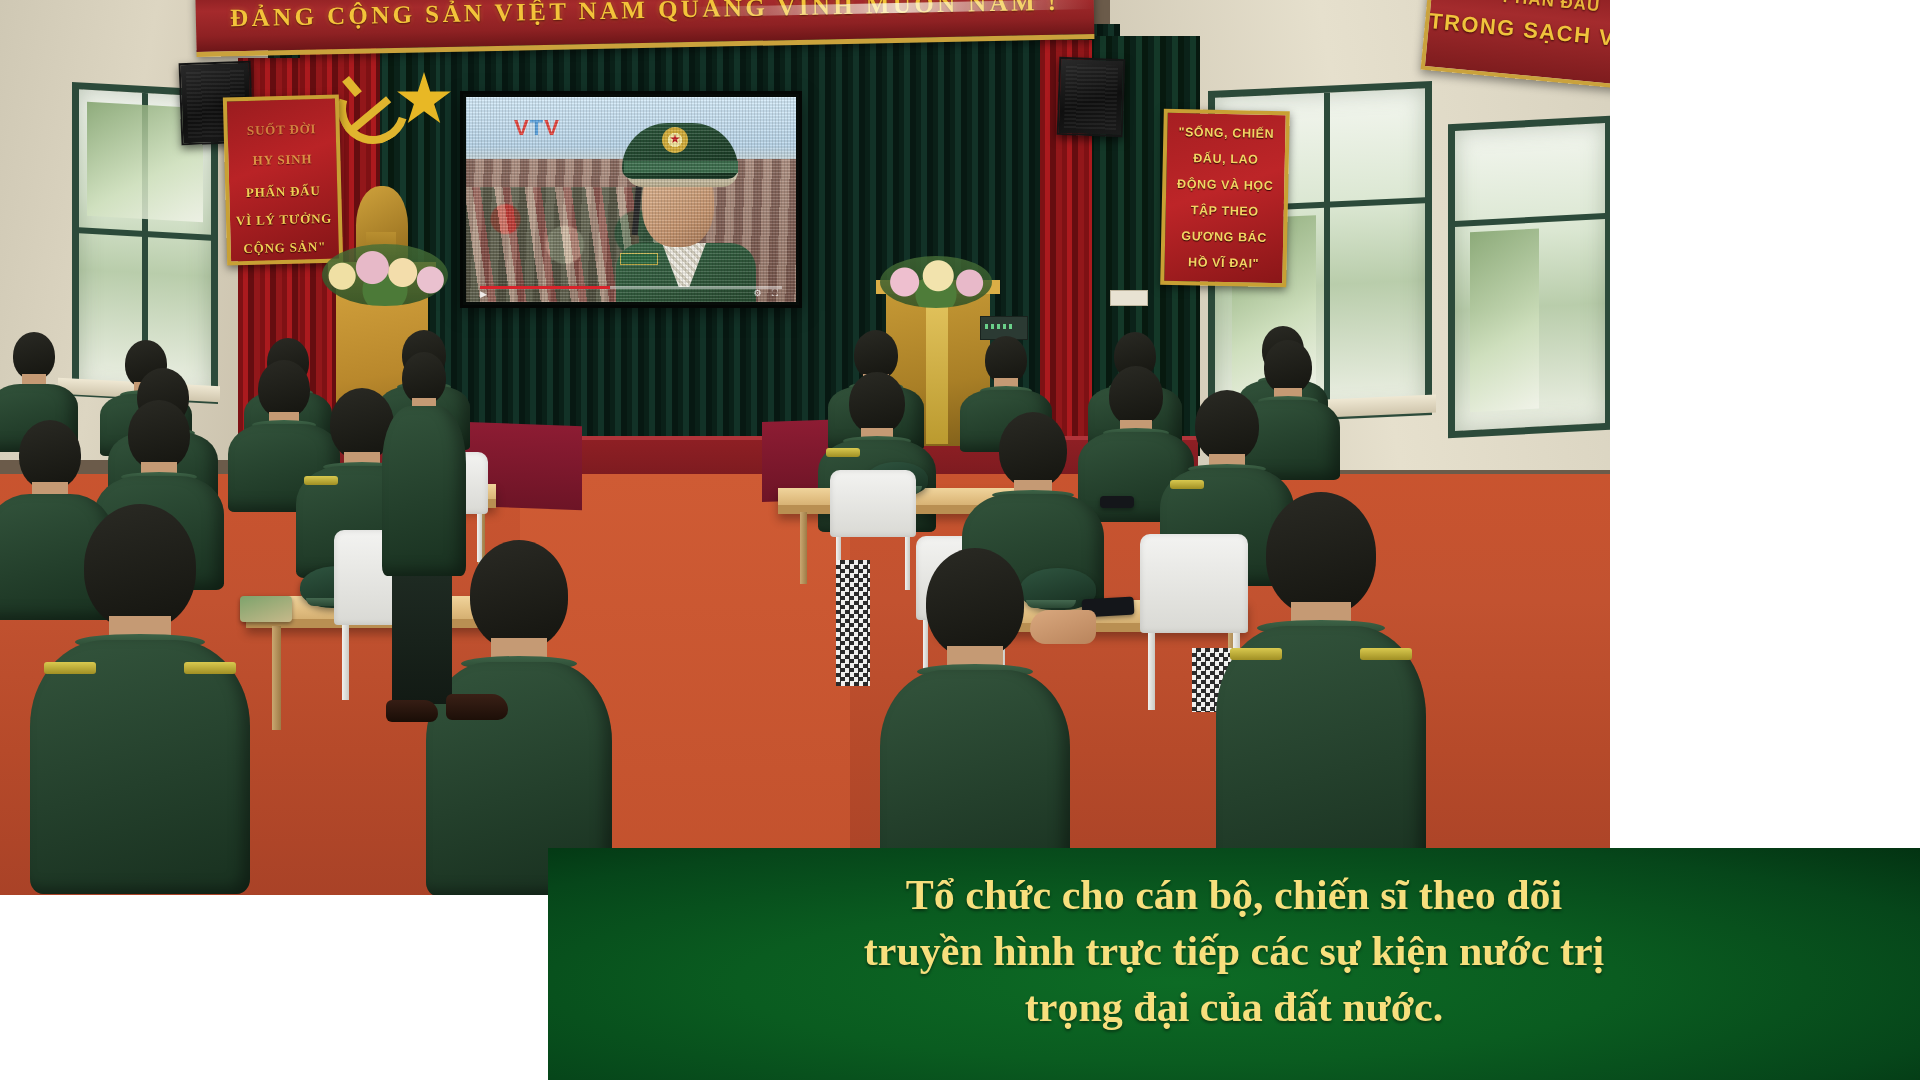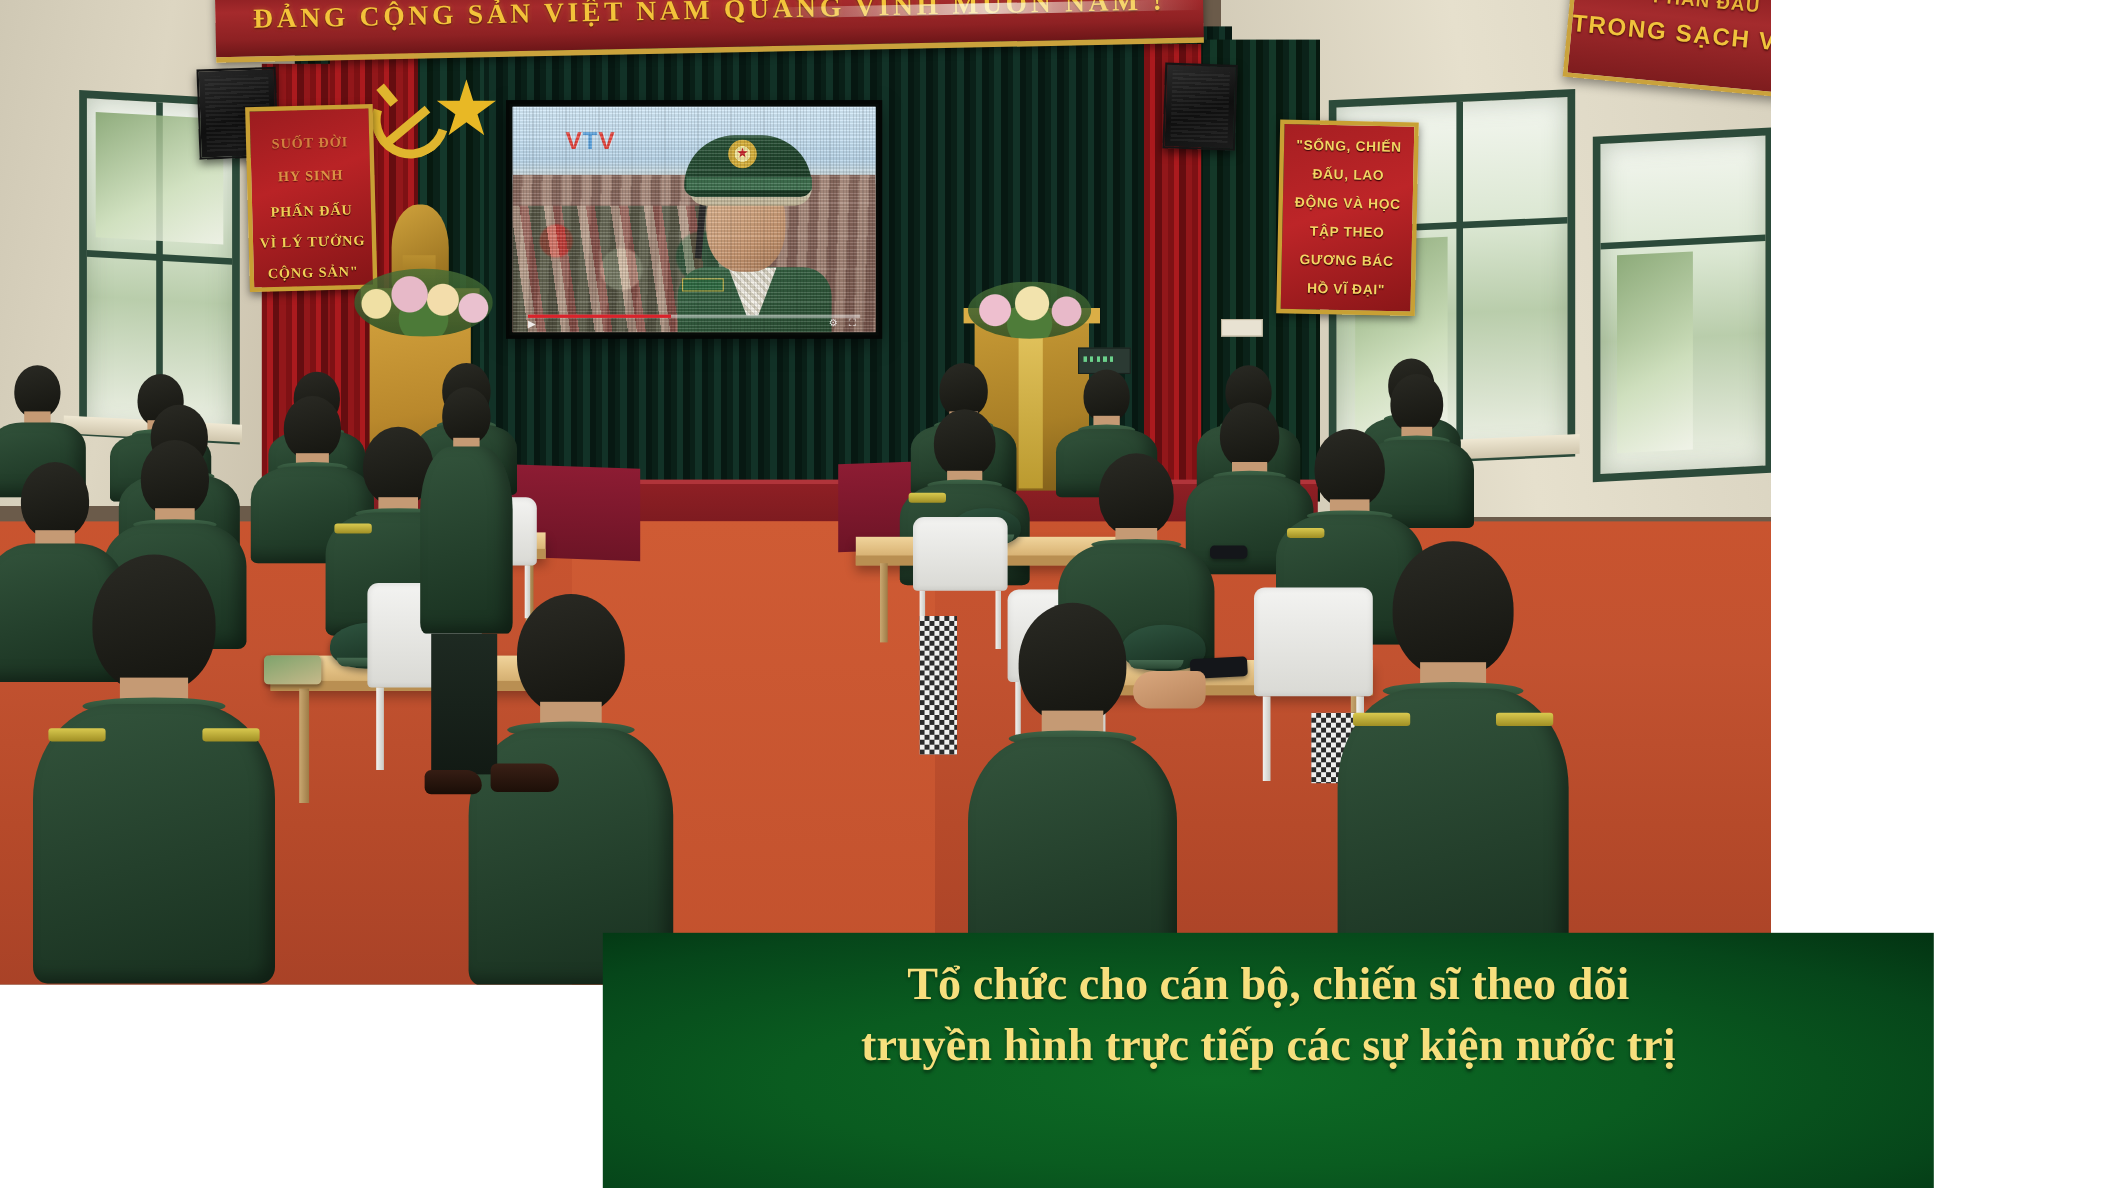--- a/index.html
+++ b/index.html
@@ -256,21 +256,21 @@
       background:linear-gradient(180deg,#f3f3f1,#d9d9d4);border-radius:10px 10px 4px 4px;
       box-shadow:inset 0 0 6px rgba(0,0,0,.12);}
   .chair .leg{position:absolute;width:5px;background:linear-gradient(90deg,#f2f2ef,#c9c9c3);}
   .checker{position:absolute;background:repeating-conic-gradient(#2b2b2b 0 25%,#f0f0ee 0 50%) 0 0/9px 9px;}
 
   
   .phone{position:absolute;background:#14161a;border-radius:4px;box-shadow:0 2px 4px rgba(0,0,0,.4);}
   .phone.screen-on{background:linear-gradient(160deg,#7da36c,#c7b98a);}
 
   
-  .caption{position:absolute;left:548px;top:848px;width:1210px;height:232px;
+  .caption{position:absolute;left:548px;top:848px;width:1372px;height:232px;
       background:radial-gradient(ellipse at 46% 58%,#0d6b25 0%,#0a5c20 42%,#06461a 78%,#033312 100%);}
   .caption .ctext{position:absolute;left:40px;right:40px;top:20px;text-align:center;
       color:#f7df7d;font-size:42px;line-height:1.33;font-weight:700;
       font-family:"Liberation Serif",serif;
       text-shadow:0 2px 3px rgba(0,0,0,.45);}
 
   .nowrap{white-space:nowrap;}
 </style>
 </head>
 <body>
@@ -611,16 +611,17 @@
     <div style="position:absolute;left:386px;top:700px;width:52px;height:22px;border-radius:6px 14px 8px 6px;background:linear-gradient(180deg,#361d14,#190d06)"></div>
 
     <div style="position:absolute;left:1030px;top:610px;width:66px;height:34px;border-radius:20px 8px 12px 16px;background:linear-gradient(160deg,#d9a87e,#b9845c)"></div>
 
   </div>
 
   <div class="caption">
     <div class="ctext">
       <div class="nowrap">Tổ chức cho cán bộ, chiến sĩ theo dõi</div>
       <div class="nowrap">truyền hình trực tiếp các sự kiện nước trị</div>
+      <div class="nowrap">trọng đại của đất nước.</div>
     </div>
   </div>
 
 </div>
 
 </body></html>

